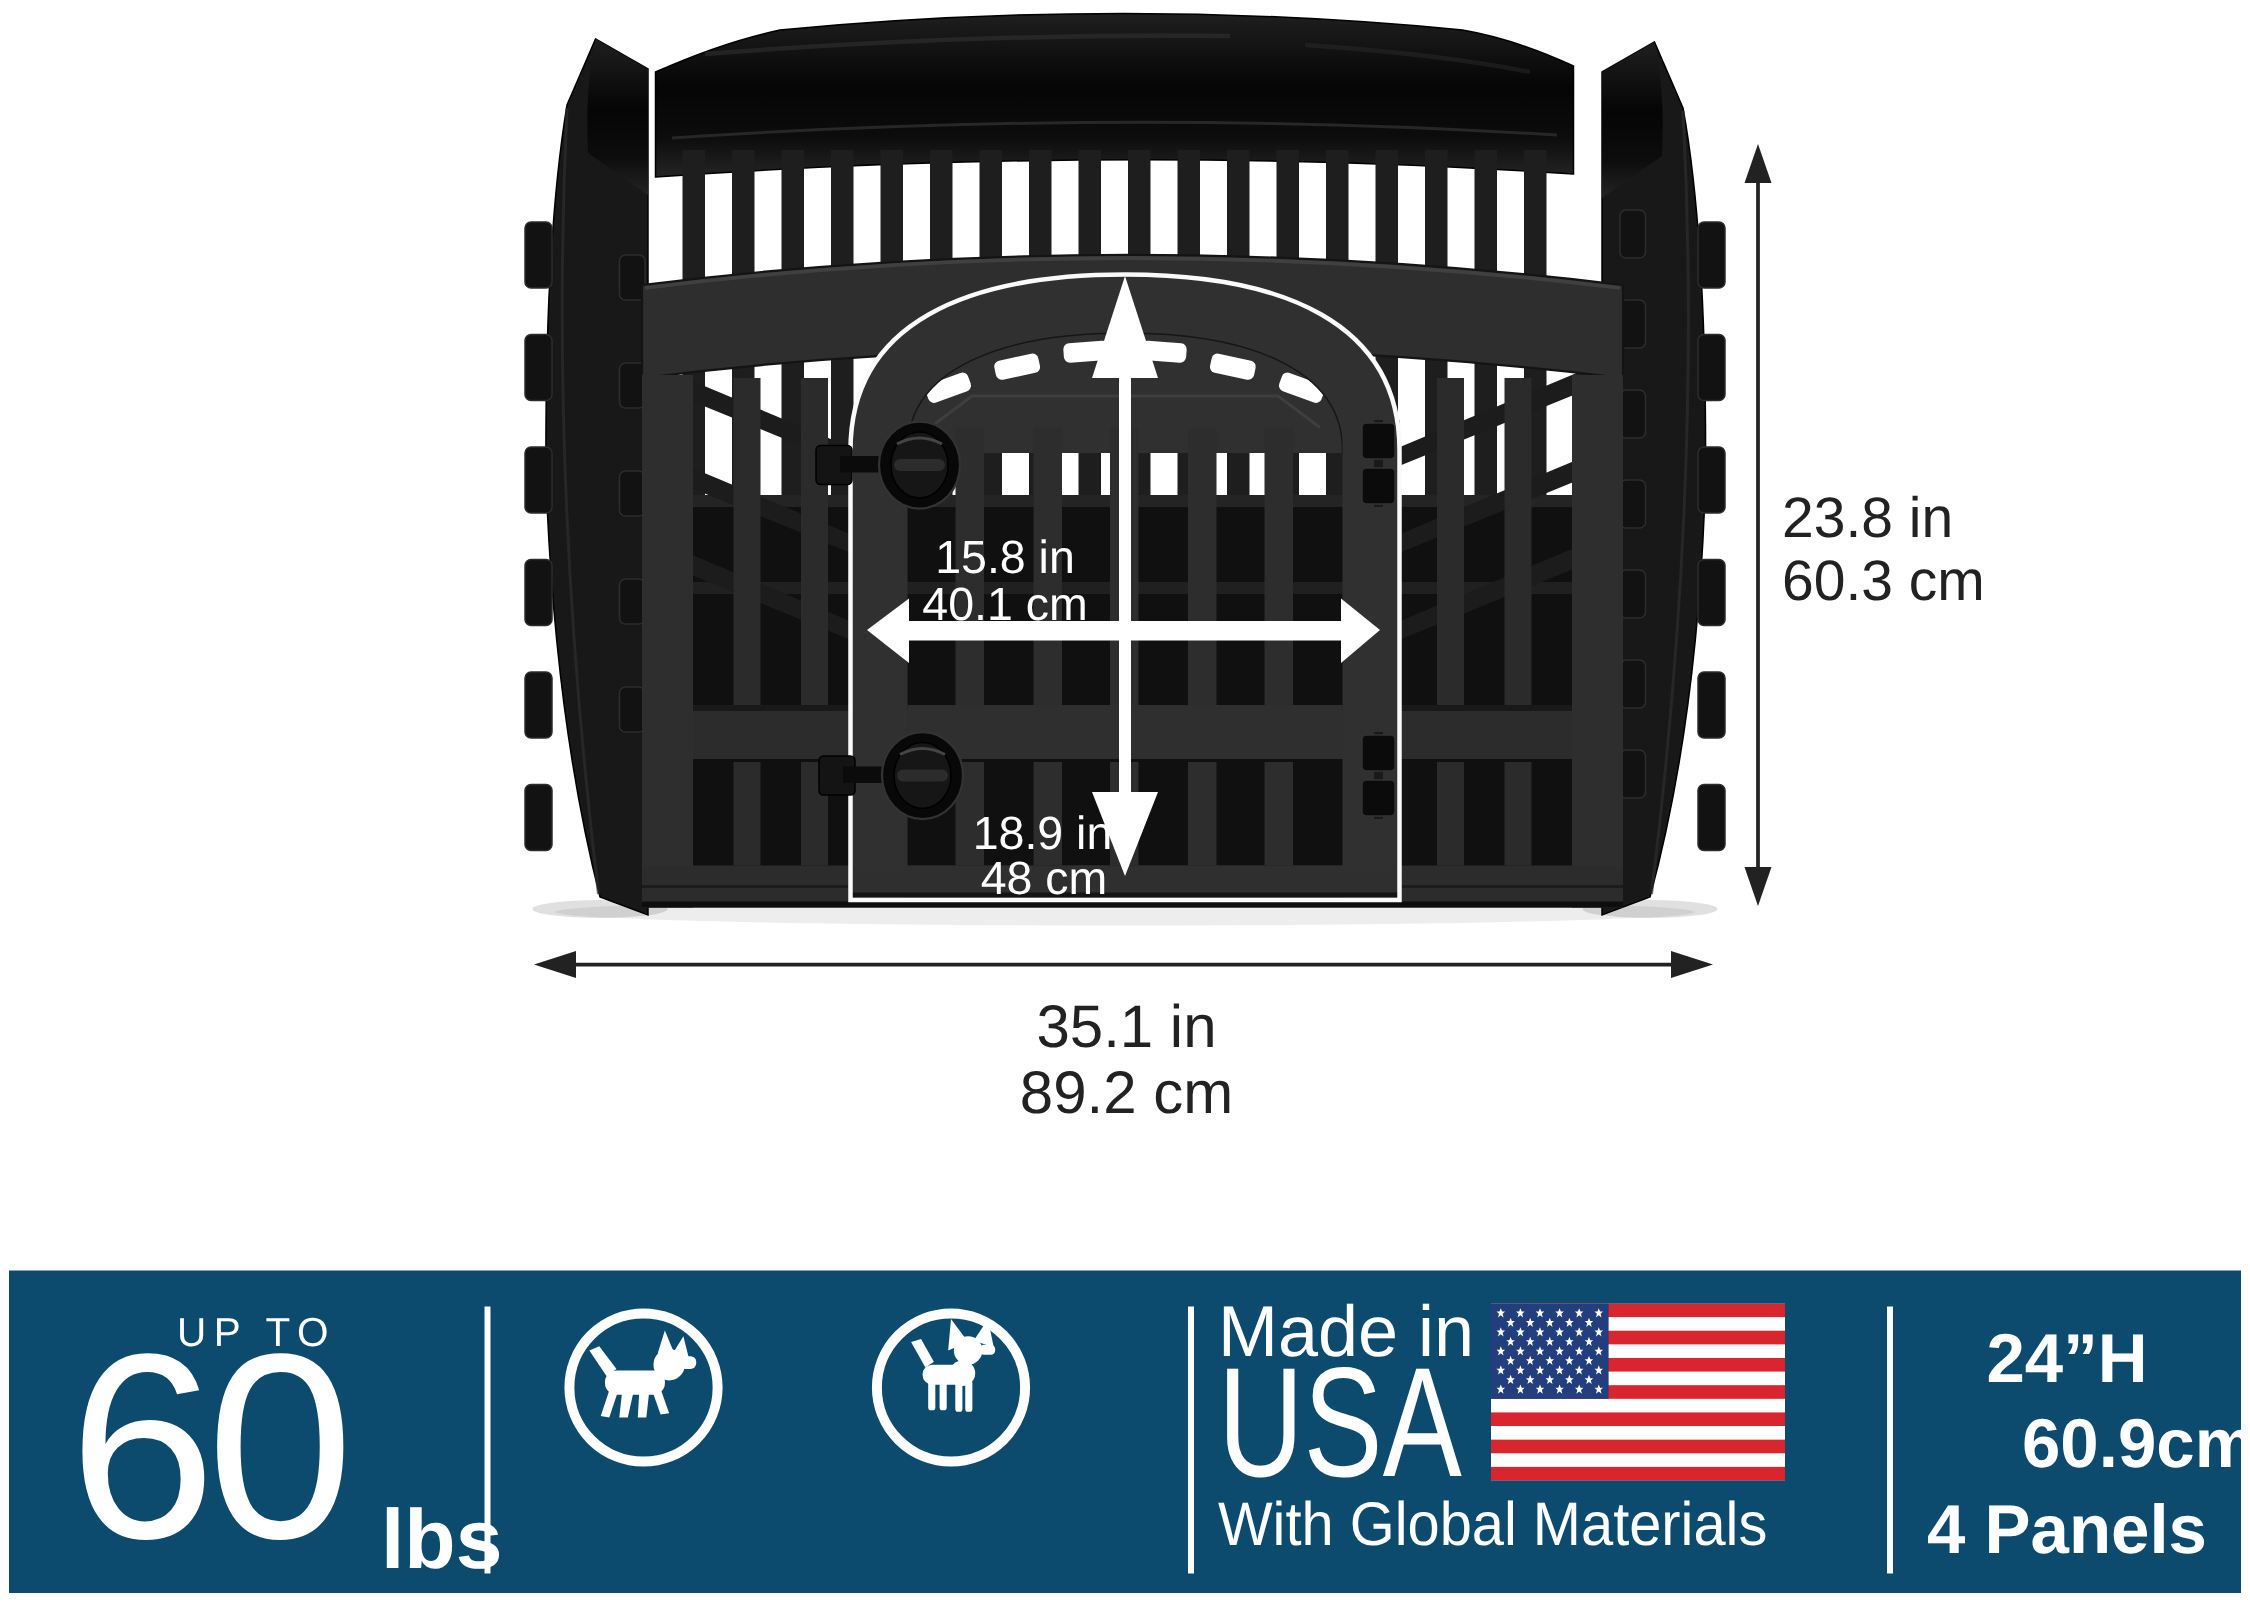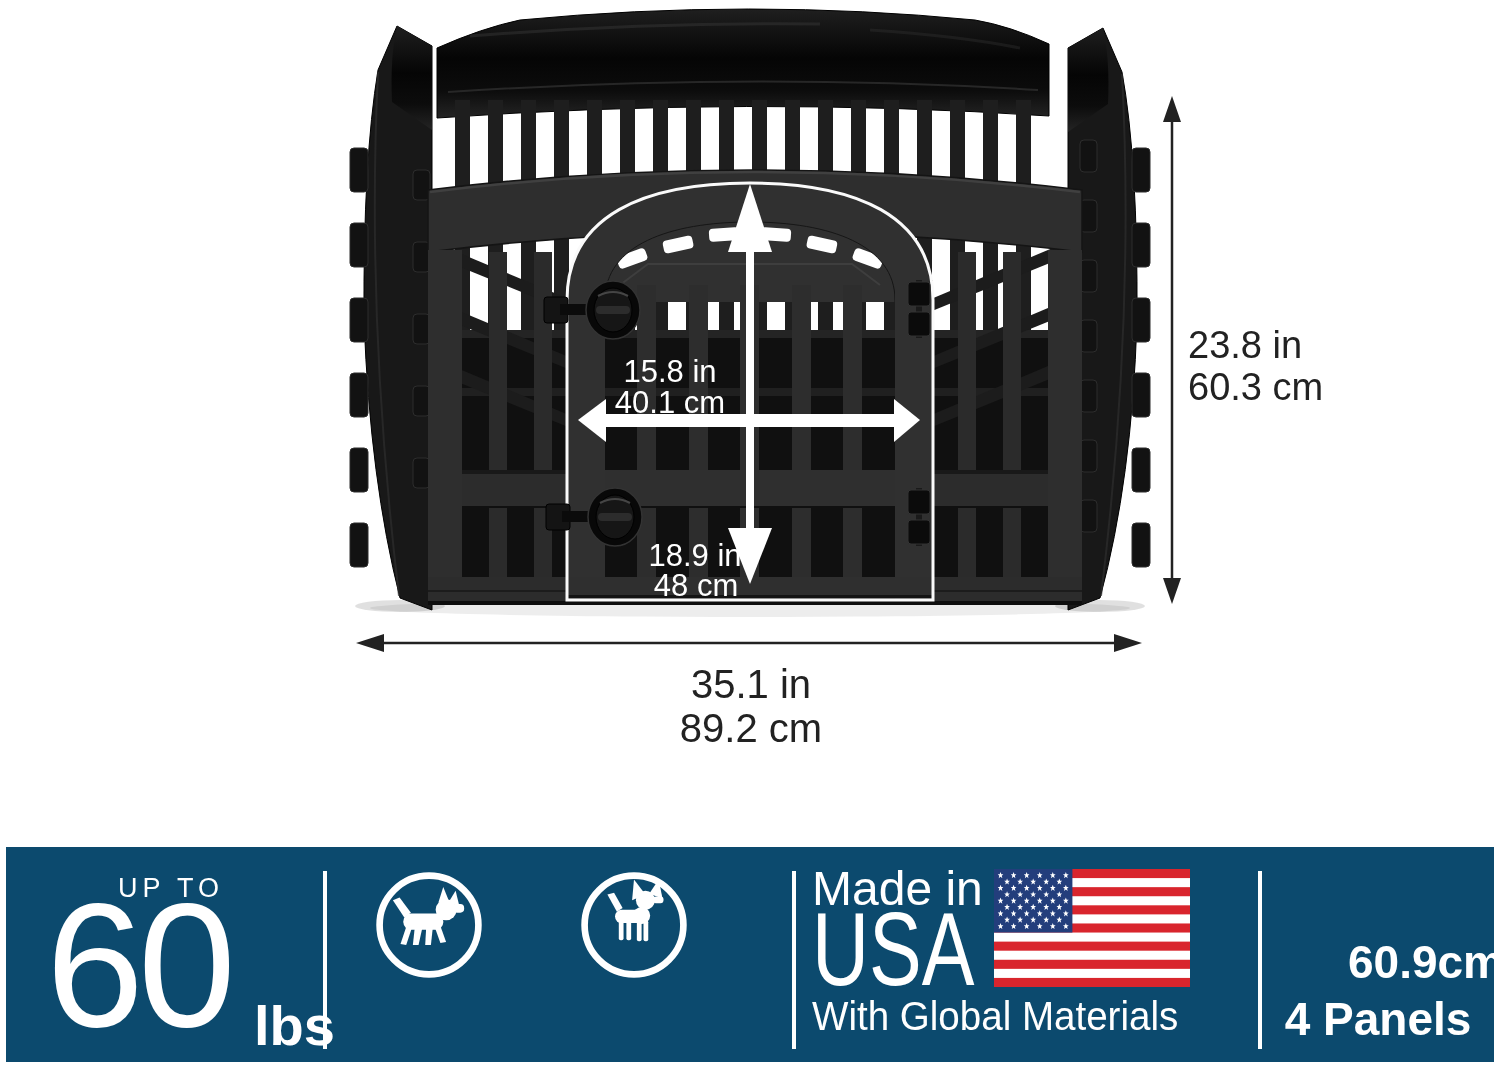--- a/index.html
+++ b/index.html
@@ -353,16 +353,17 @@
           <use href="#star" x="78.30000000000001" y="52" width="8" height="8"></use>
           <use href="#star" x="4.23" y="59" width="8" height="8"></use>
           <use href="#star" x="20.69" y="59" width="8" height="8"></use>
           <use href="#star" x="37.150000000000006" y="59" width="8" height="8"></use>
           <use href="#star" x="53.61" y="59" width="8" height="8"></use>
           <use href="#star" x="70.07000000000001" y="59" width="8" height="8"></use>
           <use href="#star" x="86.53000000000002" y="59" width="8" height="8"></use>
         </g>
     </svg>
 
+    <div class="abs spec s1">24”H</div>
     <div class="abs spec s2">60.9cm</div>
     <div class="abs spec s3">4 Panels</div>
   </div>
 </div>
 
 </body></html>

